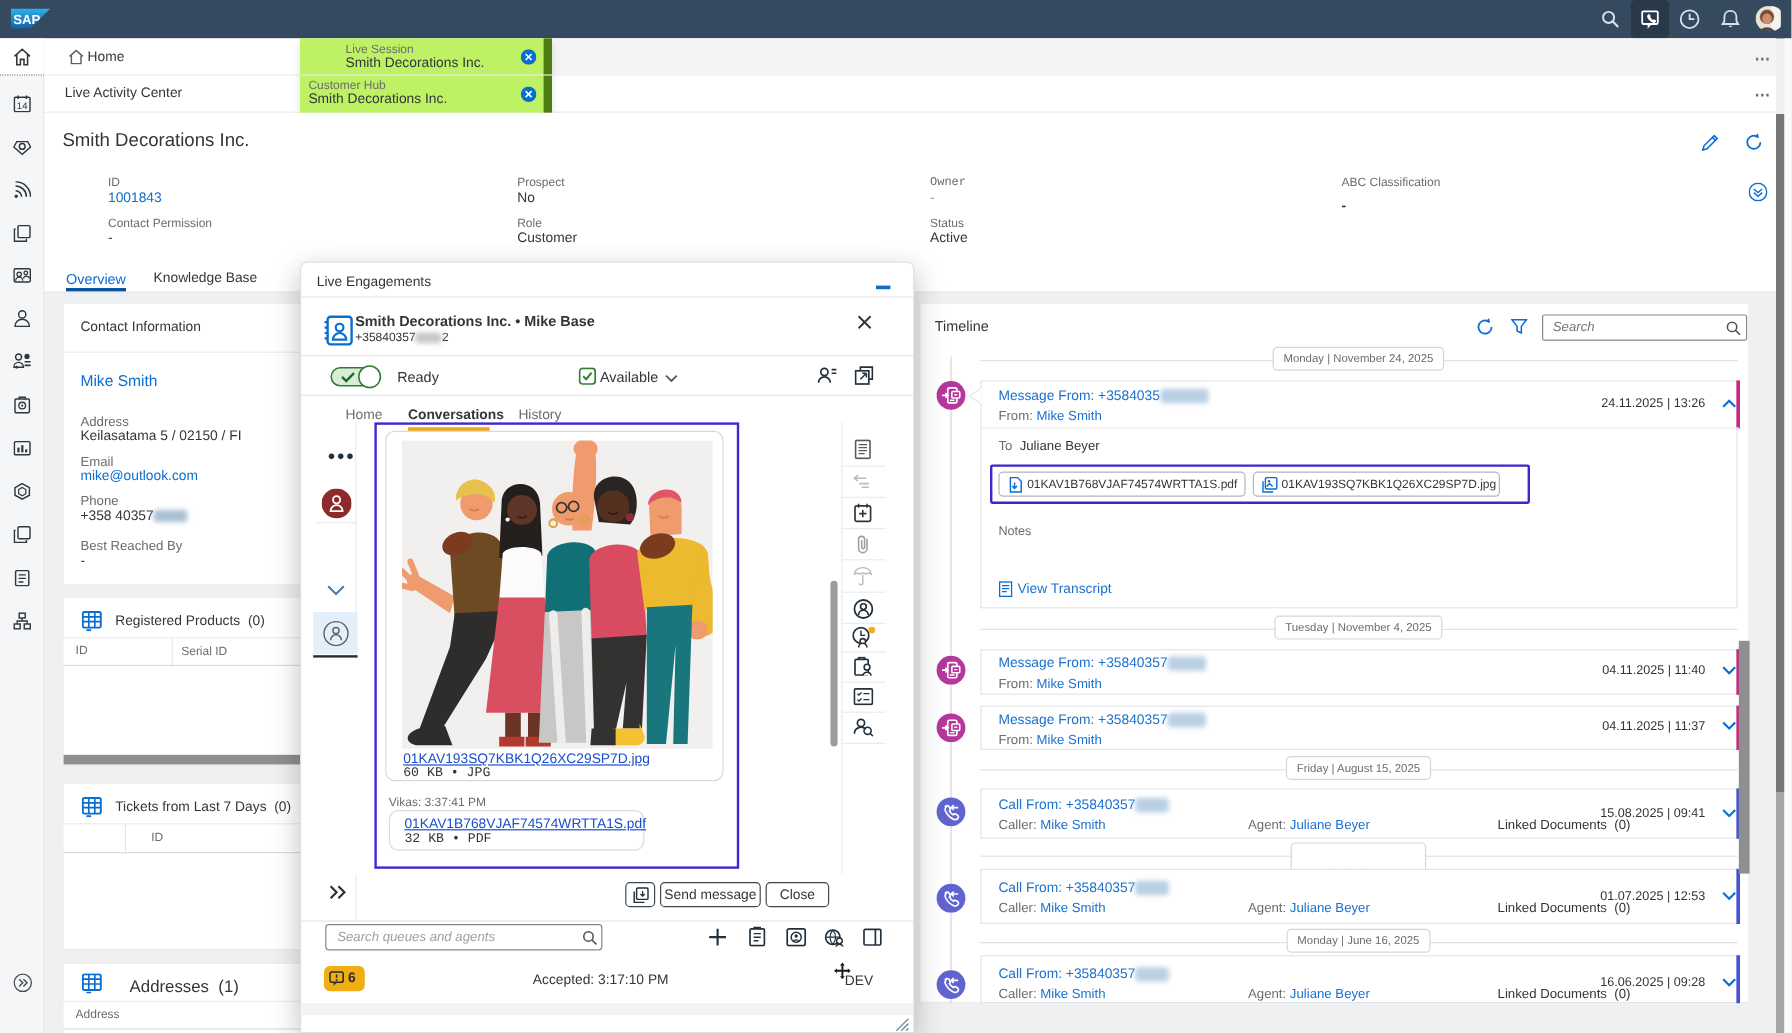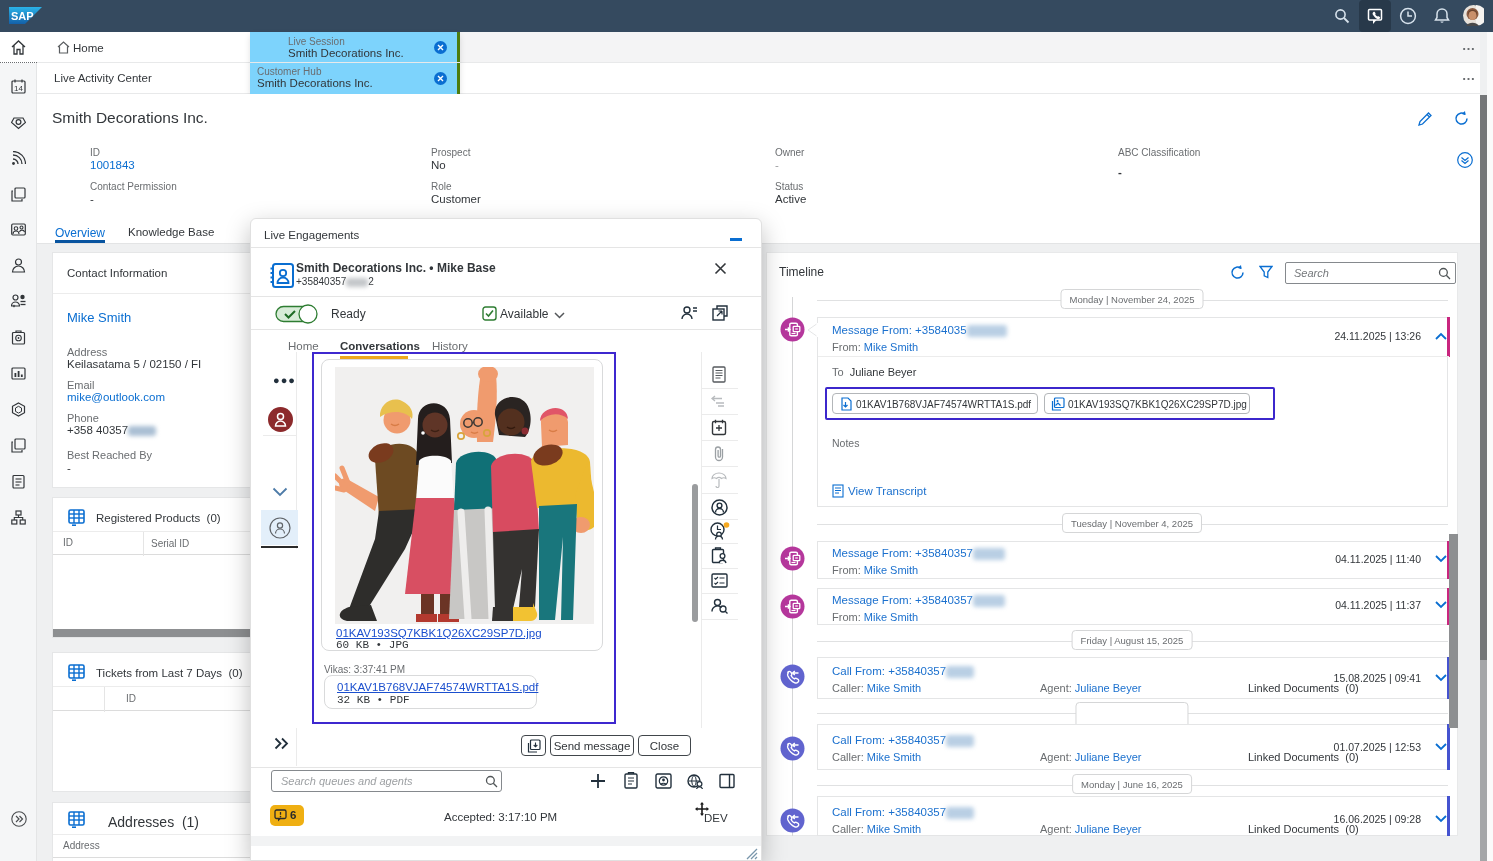--- a/index.html
+++ b/index.html
@@ -160,21 +160,21 @@
 <div class="abs" style="left:460px;top:32px;width:1020px;height:30px;background:#f4f4f5;"></div>
 <div class="abs" style="left:37px;top:63px;width:1443px;height:31px;background:#fff;border-bottom:1px solid #e8e9ea;"></div>
 <svg class="abs" style="left:57px;top:41px" width="13" height="13" viewBox="0 0 13 13">
     <path d="M1 6 L6.5 1 L12 6 M2.5 5.5 V12 H10.5 V5.5" fill="none" stroke="#5b5e61" stroke-width="1.2"></path>
   </svg>
 <div class="abs" style="left:73px;top:42px;font-size:11.5px;color:#32363a;">Home</div>
 <div class="abs" style="left:54px;top:72px;font-size:11.5px;color:#32363a;">Live Activity Center</div>
 <div class="abs dots3" style="left:1462px;top:41px;">⋯</div>
 <div class="abs dots3" style="left:1462px;top:71px;">⋯</div>
 
-<div class="abs" style="left:250px;top:32px;width:210px;height:62px;background:#7dd3fc;border-right:3px solid #4d7c0f;box-shadow:0 3px 6px rgba(0,0,0,0.12);">
+<div class="abs" style="left:250px;top:32px;width:210px;height:62px;background:#bef264;border-right:7px solid #4d7c0f;box-shadow:0 3px 6px rgba(0,0,0,0.12);">
   <div class="abs" style="left:0;top:0;width:210px;height:31px;border-bottom:1px solid #e8e9ea;">
     <div class="abs" style="left:38px;top:4px;font-size:10px;color:#6a6d70;">Live Session</div>
     <div class="abs" style="left:38px;top:15px;font-size:11.5px;color:#32363a;">Smith Decorations Inc.</div>
     <svg class="abs" style="left:184px;top:9px" width="13" height="13" viewBox="0 0 13 13">
         <circle cx="6.5" cy="6.5" r="6.5" fill="#0a6ed1"></circle>
         <path d="M4 4 L9 9 M9 4 L4 9" stroke="#fff" stroke-width="1.4"></path>
       </svg>
   </div>
   <div class="abs" style="left:0;top:31px;width:210px;height:31px;">
     <div class="abs" style="left:7px;top:3px;font-size:10px;color:#6a6d70;">Customer Hub</div>
@@ -199,21 +199,21 @@
 
 <div id="fields">
   <div class="abs lbl" style="left:90px;top:147px;">ID</div>
   <div class="abs val link" style="left:90px;top:159px;">1001843</div>
   <div class="abs lbl" style="left:90px;top:181px;">Contact Permission</div>
   <div class="abs val" style="left:90px;top:193px;">-</div>
   <div class="abs lbl" style="left:431px;top:147px;">Prospect</div>
   <div class="abs val" style="left:431px;top:159px;">No</div>
   <div class="abs lbl" style="left:431px;top:181px;">Role</div>
   <div class="abs val" style="left:431px;top:193px;">Customer</div>
-  <div class="abs lbl" style="left:775px;top:147px;">Owner</div>
+  <div class="abs lbl" style="left:775px;top:147px;font-family:Liberation Mono, monospace;">Owner</div>
   <div class="abs val" style="left:775px;top:159px;color:#9a9c9e;">-</div>
   <div class="abs lbl" style="left:775px;top:181px;">Status</div>
   <div class="abs val" style="left:775px;top:193px;">Active</div>
   <div class="abs lbl" style="left:1118px;top:147px;">ABC Classification</div>
   <div class="abs val" style="left:1118px;top:166px;font-weight:bold;">-</div>
 </div>
 <svg class="abs" style="left:1457px;top:152px" width="16" height="16" viewBox="0 0 16 16">
     <circle cx="8" cy="8" r="7.3" fill="none" stroke="#0a6ed1" stroke-width="1.2"></circle>
     <path d="M4.5 5.5 L8 8.5 L11.5 5.5 M4.5 8.5 L8 11.5 L11.5 8.5" fill="none" stroke="#0a6ed1" stroke-width="1.2"></path>
   </svg>

